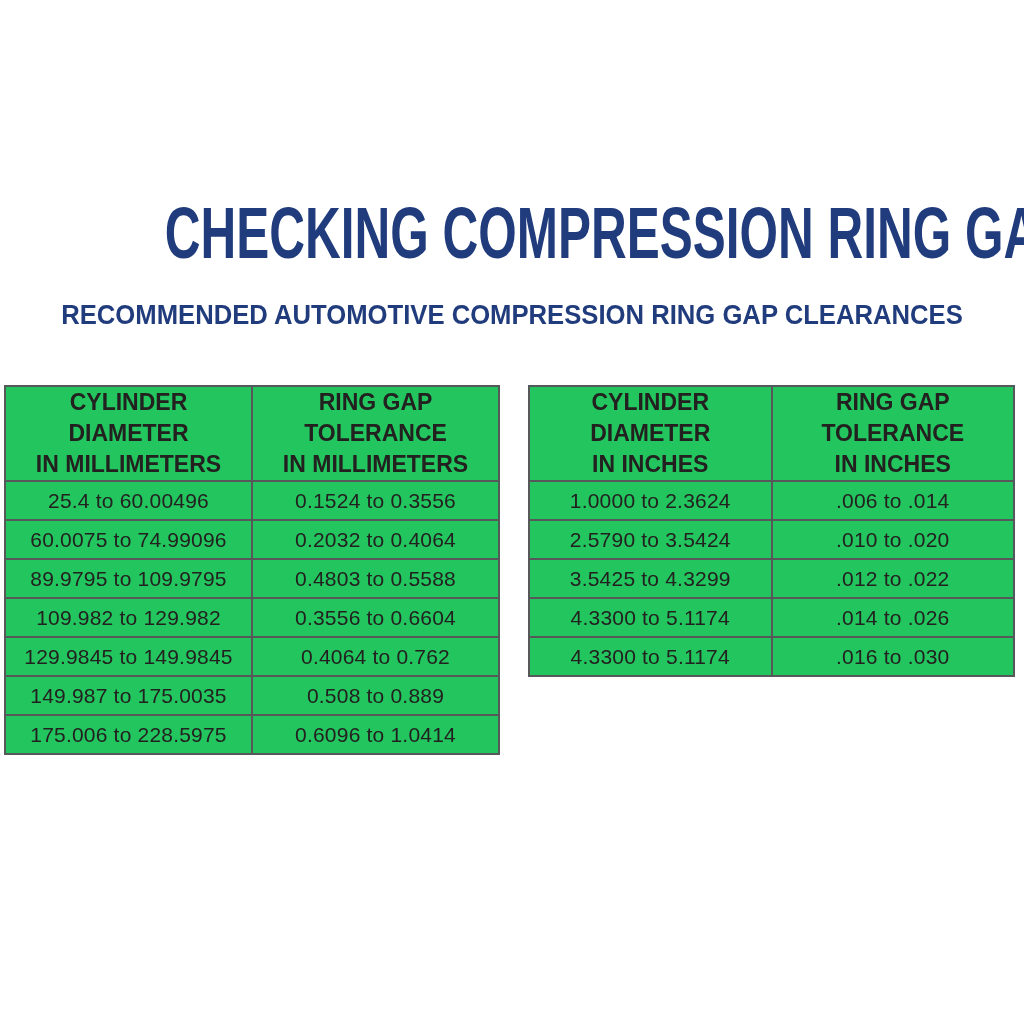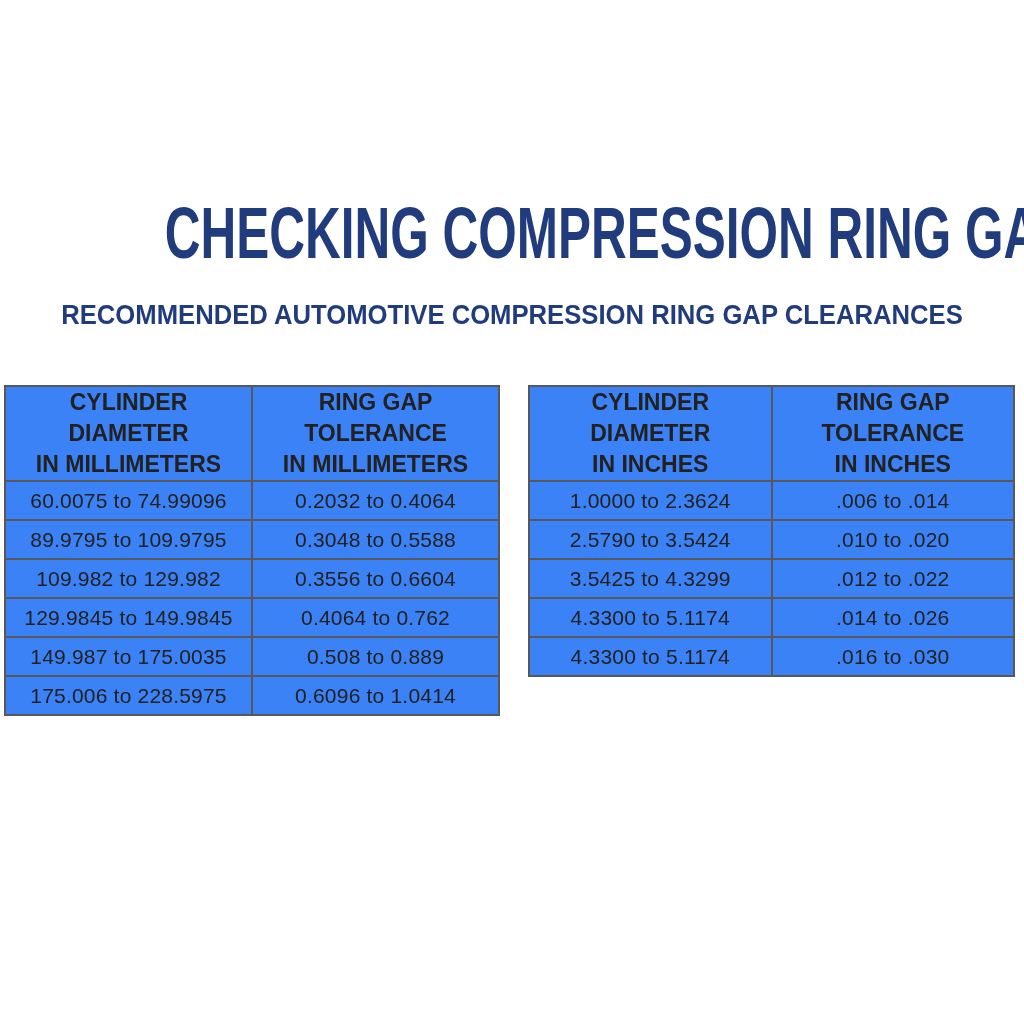--- a/index.html
+++ b/index.html
@@ -31,21 +31,21 @@
   }
 
   .tbl-wrap{position:absolute;top:385px;}
   .tbl-metric{left:4px;width:496px;}
   .tbl-inch{left:528px;width:487px;}
 
   table{
     width:100%;
     border-collapse:collapse;
     table-layout:fixed;
-    background:#3b82f6;
+    background:#22c55e;
   }
   th,td{
     border:2px solid var(--table-border);
     text-align:center;
     vertical-align:middle;
     color:var(--table-text);
     padding:0;
   }
   th{
     height:93px;
@@ -80,26 +80,30 @@
           </th>
           <th>
             <div class="hline">RING GAP</div>
             <div class="hline">TOLERANCE</div>
             <div class="hline">IN MILLIMETERS</div>
           </th>
         </tr>
       </thead>
       <tbody>
         <tr>
+          <td>25.4 to 60.00496</td>
+          <td>0.1524 to 0.3556</td>
+        </tr>
+        <tr>
           <td>60.0075 to 74.99096</td>
           <td>0.2032 to 0.4064</td>
         </tr>
         <tr>
           <td>89.9795 to 109.9795</td>
-          <td>0.3048 to 0.5588</td>
+          <td>0.4803 to 0.5588</td>
         </tr>
         <tr>
           <td>109.982 to 129.982</td>
           <td>0.3556 to 0.6604</td>
         </tr>
         <tr>
           <td>129.9845 to 149.9845</td>
           <td>0.4064 to 0.762</td>
         </tr>
         <tr>

